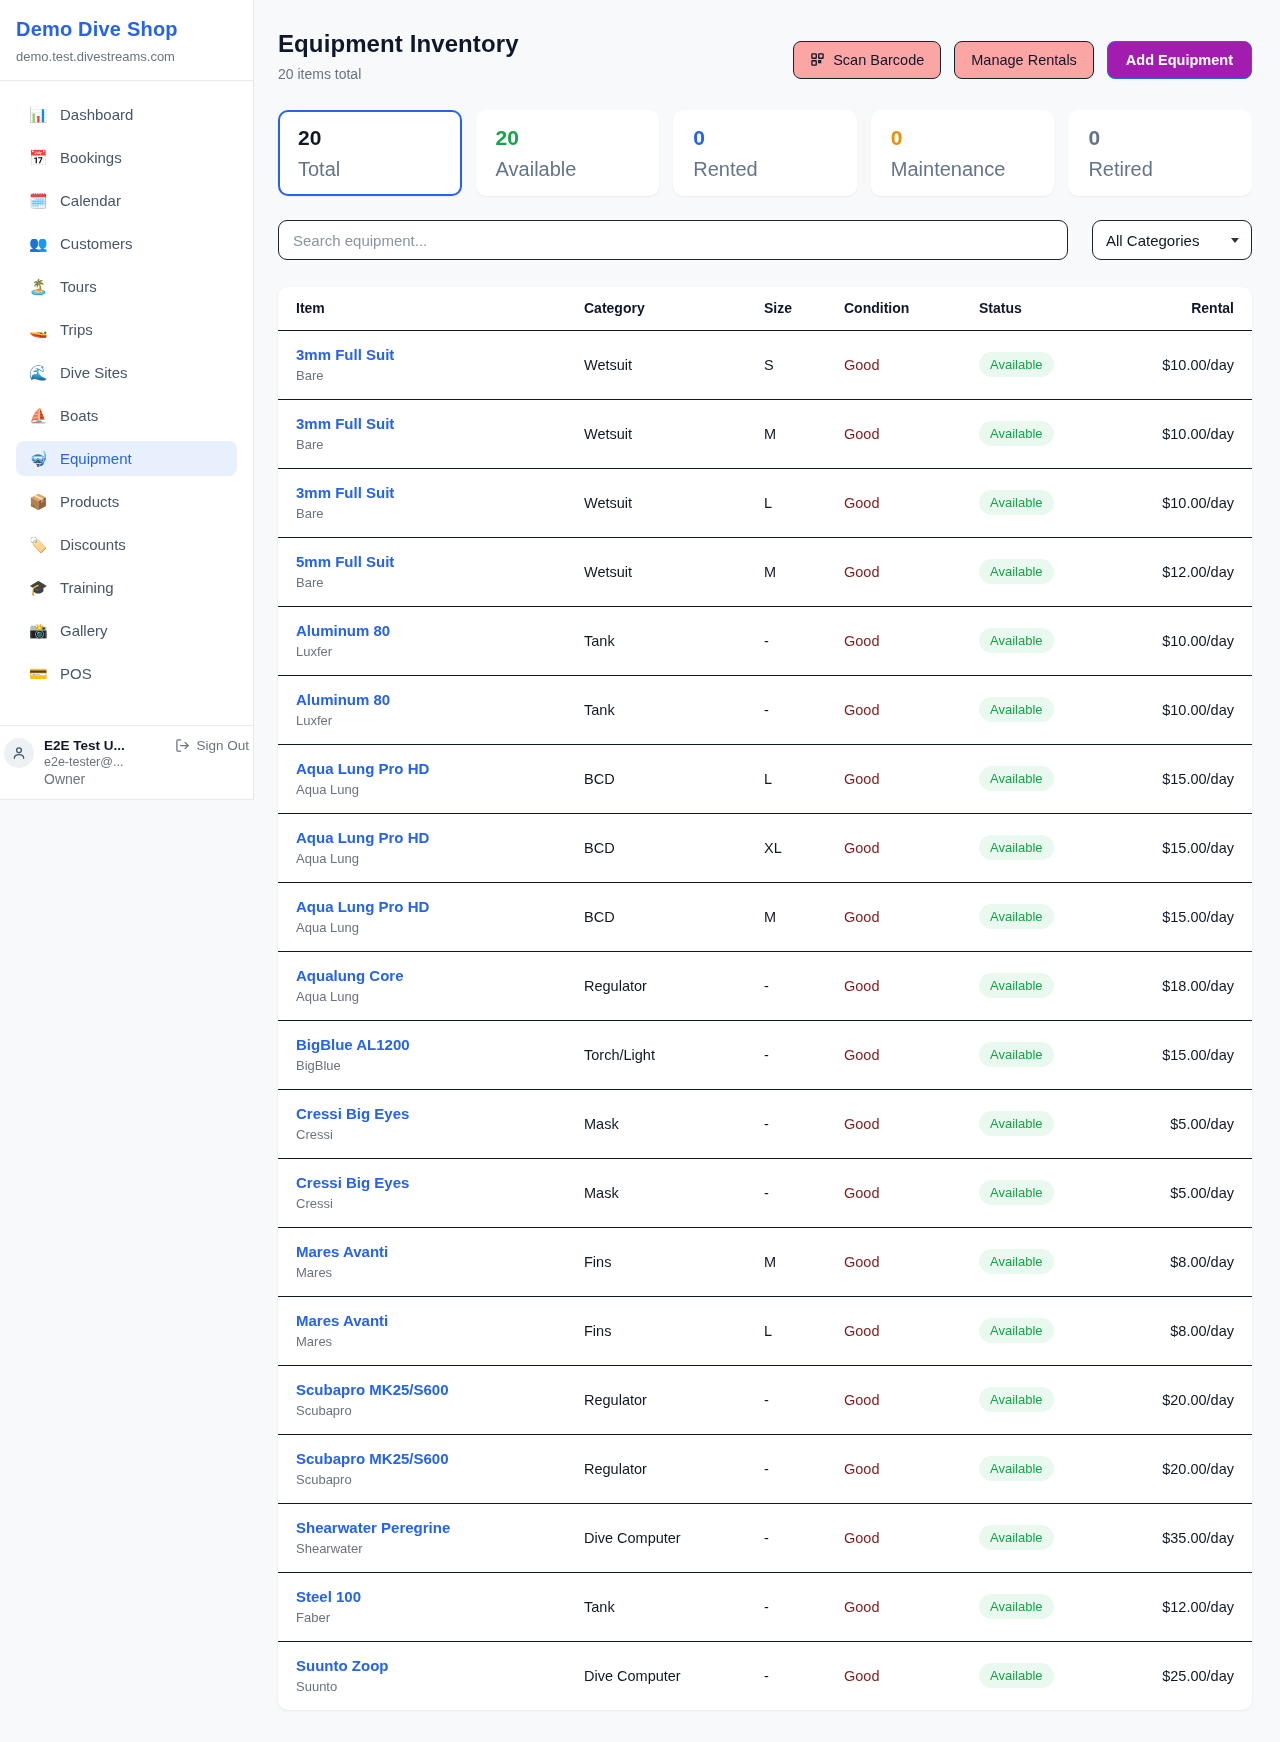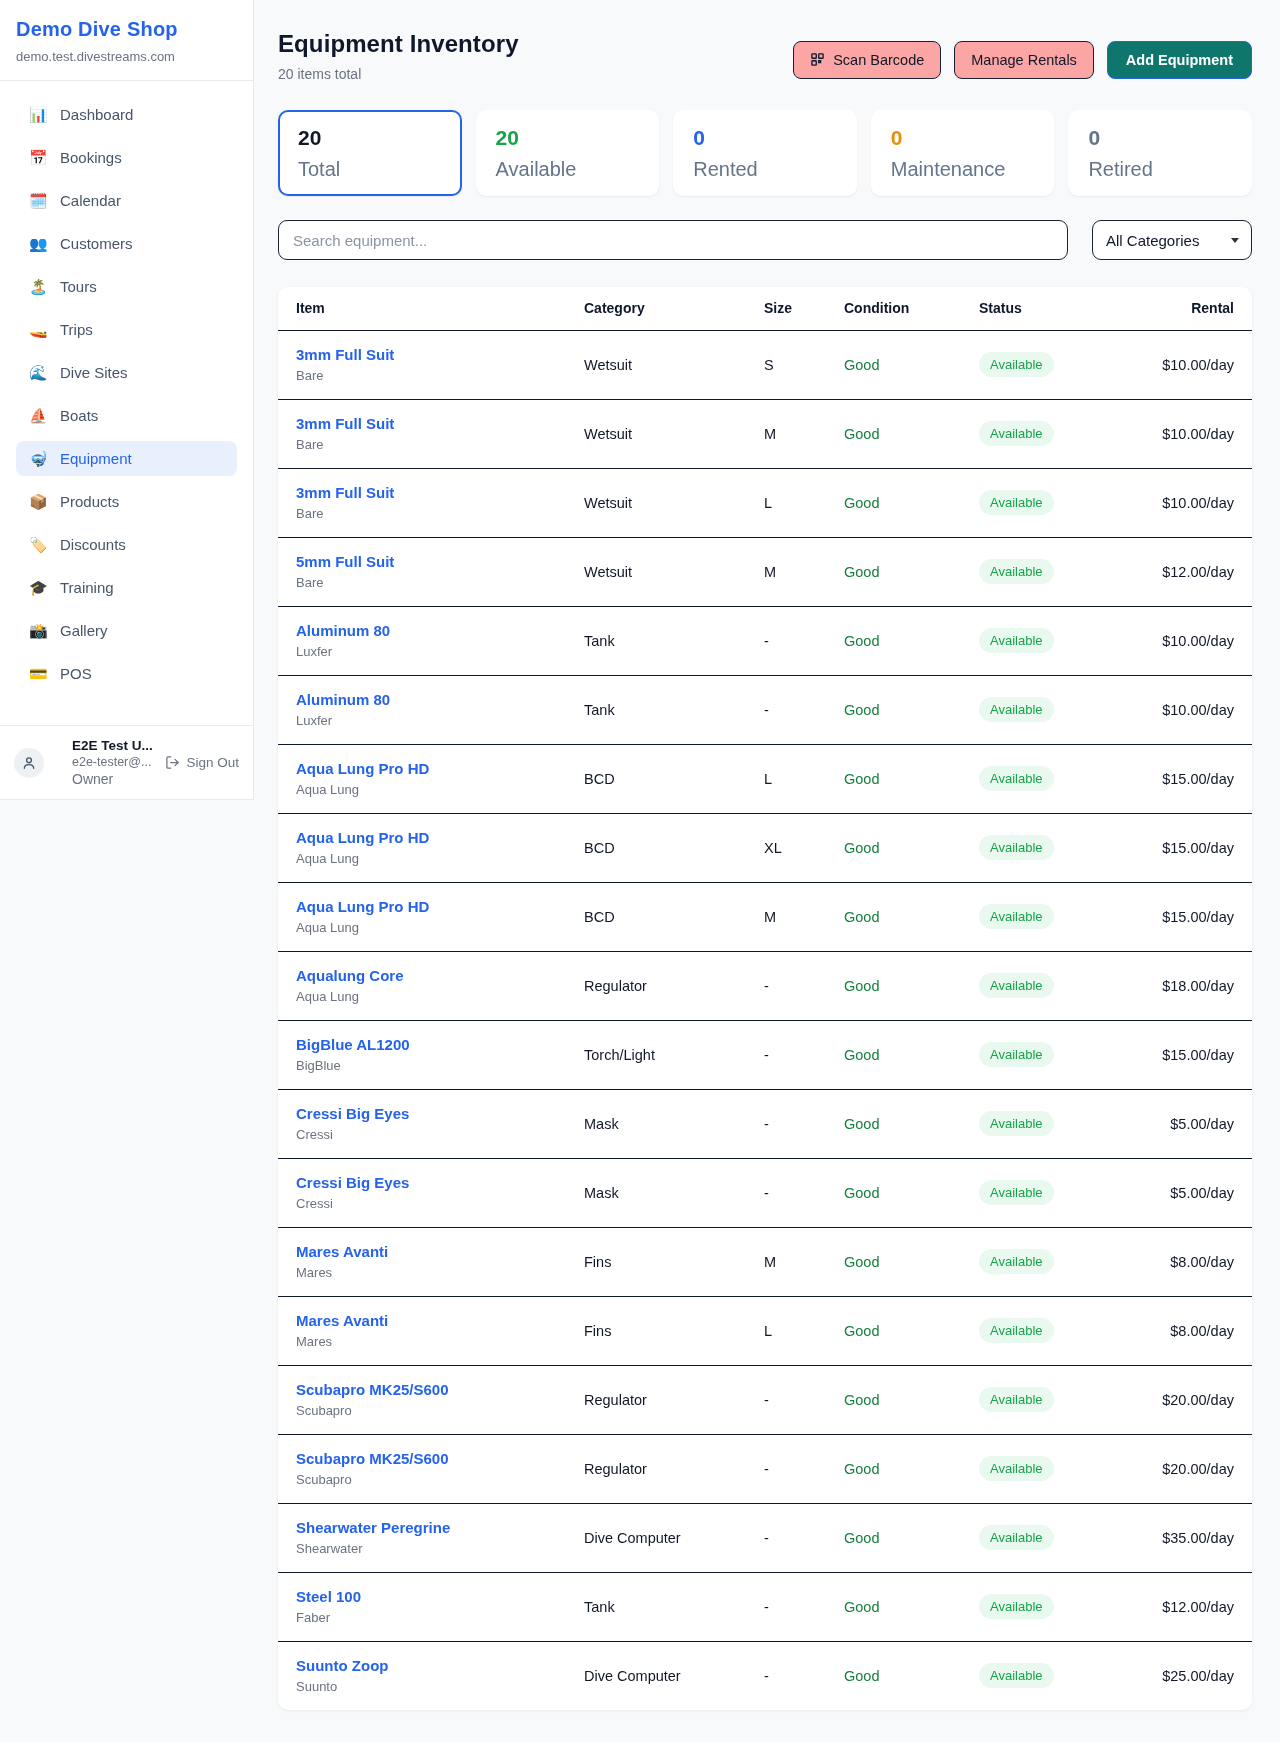--- a/index.html
+++ b/index.html
@@ -23,21 +23,21 @@
   .nav { padding:16px 16px 8px; display:flex; flex-direction:column; gap:8px; }
   .nav-item {
     display:flex; align-items:center; gap:13px; height:35px;
     padding:0 13px; border-radius:8px; color:#475569; font-size:15px;
     cursor:pointer; white-space:nowrap;
   }
   .nav-item.active { background:#e8f0fe; color:#2563eb; }
   .nav-icon { width:18px; font-size:15px; line-height:1; text-align:center; }
   .user-box {
     margin-top:auto; border-top:1px solid #e8eaed;
-    padding:12px 14px; display:flex; align-items:center; gap:28px;
+    padding:12px 4px; display:flex; align-items:flex-start; gap:10px;
   }
   .avatar {
     width:30px; height:30px; border-radius:50%; background:#eef1f4;
     display:flex; align-items:center; justify-content:center; flex:0 0 30px;
   }
   .user-meta { min-width:0; }
   .user-name { font-size:13.5px; font-weight:700; color:#111827; white-space:nowrap; }
   .user-email { font-size:12.5px; color:#6b7280; margin-top:2px; white-space:nowrap; }
   .user-role { font-size:14px; color:#6b7280; margin-top:2px; }
   .signout { margin-left:auto; display:flex; align-items:center; gap:6px;
@@ -48,21 +48,21 @@
   .page-head { display:flex; justify-content:space-between; align-items:center; }
   .page-title { font-size:24px; font-weight:800; color:#0f172a; letter-spacing:.1px; }
   .page-sub { font-size:14px; color:#6b7280; margin-top:8px; }
   .head-actions { display:flex; gap:13px; margin-top:7px; }
   .btn {
     height:38px; display:inline-flex; align-items:center; gap:8px;
     padding:0 16px; border-radius:8px; font-size:14.5px; cursor:pointer;
     font-family:inherit;
   }
   .btn-outline { background:#fca5a5; border:1px solid #18212f; color:#0f172a; font-weight:500; }
-  .btn-primary { background:#0f766e; border:1px solid #2563eb; color:#fff; font-weight:600; padding:0 18px; }
+  .btn-primary { background:#a21caf; border:1px solid #2563eb; color:#fff; font-weight:600; padding:0 18px; }
   
   .stats { display:flex; gap:14px; margin-top:28px; }
   .stat-card {
     flex:1; height:86px; background:#fff; border-radius:10px;
     border:2px solid transparent; box-shadow:0 1px 2px rgba(16,24,40,.06);
     padding:14px 18px; cursor:pointer;
   }
   .stat-card.selected { border-color:#2563eb; }
   .stat-value { font-size:21px; font-weight:700; }
   .stat-label { font-size:20px; color:#64748b; margin-top:8px; }
@@ -94,21 +94,21 @@
   }
   thead th:first-child { padding-left:18px; }
   thead th.right { text-align:right; padding-right:18px; }
   tbody td { padding:12px 16px; height:69px; vertical-align:middle; }
   tbody tr { border-bottom:1px solid #111827; }
   tbody tr:last-child { border-bottom:none; }
   td.td-item { padding-left:18px; }
   .item-name { color:#2563eb; font-weight:700; font-size:15px; text-decoration:none; display:inline-block; }
   .item-brand { color:#6b7280; font-size:13px; margin-top:4px; }
   .td-cat, .td-size, .td-rental { font-size:14.5px; color:#111827; }
-  .cond-link { color:#15803d; font-size:14.5px; text-decoration:none; }
+  .cond-link { color:#7f1d1d; font-size:14.5px; text-decoration:none; }
   .badge {
     display:inline-block; background:#e9f9ef; color:#17a34a;
     font-size:13px; padding:5px 11px; border-radius:999px;
   }
   .td-rental { text-align:right; padding-right:18px; }
   svg { display:block; }
 </style>
 </head>
 <body>
 

